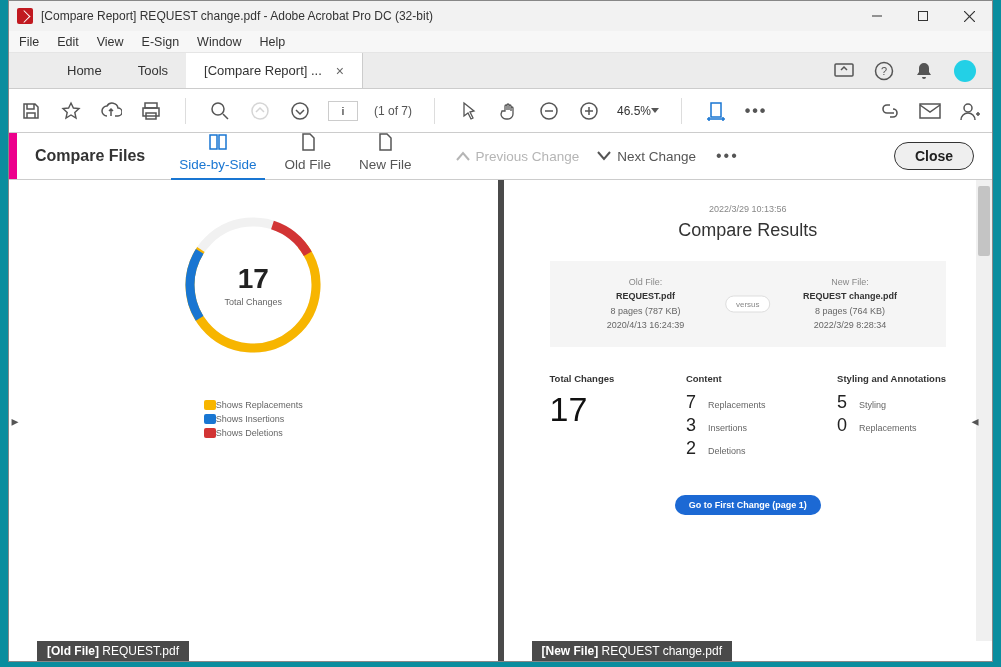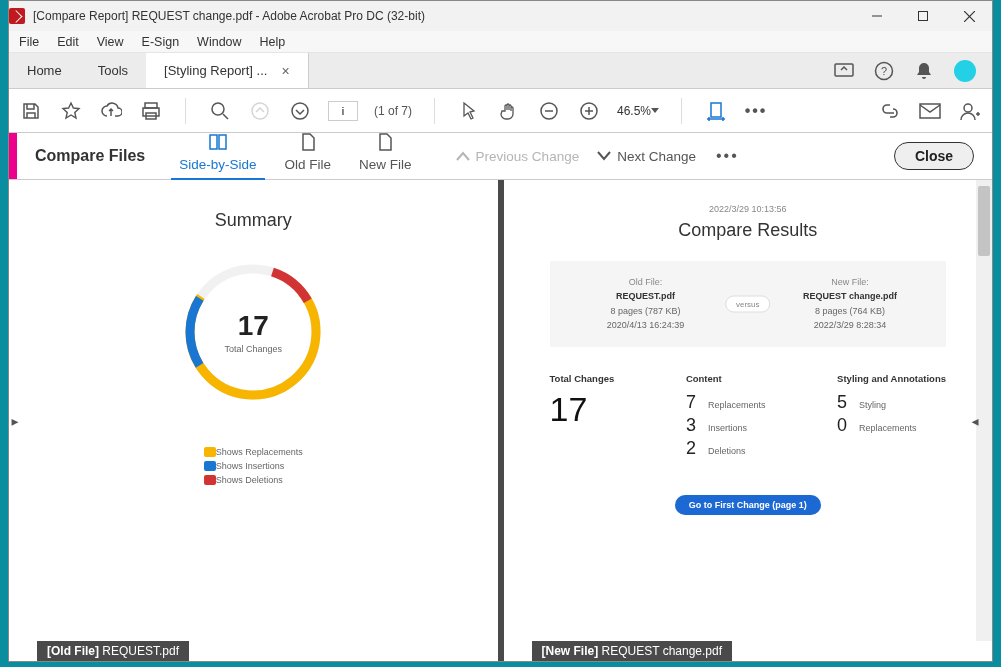--- a/index.html
+++ b/index.html
@@ -1,29 +1,29 @@
 <!DOCTYPE html>
 <html><head>
 <meta charset="utf-8">
 <style>
   * { box-sizing: border-box; margin: 0; padding: 0; font-family: "Segoe UI", Arial, sans-serif; }
   body { width: 1001px; height: 667px; background: #0a8d9e; overflow: hidden; position: relative; }
   .window { position: absolute; left: 8px; top: 0; width: 985px; height: 662px; background: #fff; border: 1px solid #888; display: flex; flex-direction: column; }
   
-  .titlebar { height: 30px; background: #f2f2f2; display: flex; align-items: center; padding-left: 0; font-size: 12px; color: #333; }
+  .titlebar { height: 30px; background: #f2f2f2; display: flex; align-items: center; padding-left: 8px; font-size: 12px; color: #333; }
   .titlebar .app-icon { width: 16px; height: 16px; background: #c11920; border-radius: 2px; display: flex; align-items: center; justify-content: center; color: #fff; font-size: 10px; margin-right: 8px; position: relative; }
   .titlebar .app-icon::after { content: ""; position: absolute; width: 8px; height: 8px; border: 1.5px solid #fff; border-top: none; border-left: none; transform: rotate(-45deg) translate(-1px,-1px); }
   .titlebar .title-text { flex: 1; }
   .win-controls { display: flex; height: 100%; }
   .win-ctrl { width: 46px; display: flex; align-items: center; justify-content: center; font-size: 14px; color: #333; }
   
   .menubar { height: 22px; background: #f7f7f7; display: flex; align-items: center; padding-left: 10px; font-size: 12.5px; color: #333; gap: 18px; border-bottom: 1px solid #e5e5e5; }
   .menubar span { cursor: default; }
   
-  .tabbar { height: 36px; background: #ececec; display: flex; align-items: stretch; border-bottom: 1px solid #ccc; position: relative; }
+  .tabbar { height: 36px; background: #ececec; display: flex; align-items: stretch; border-bottom: 1px solid #ccc; position: relative; padding-left: 40px; }
   .tabbar .tab { padding: 0 18px; display: flex; align-items: center; font-size: 13px; color: #333; position: relative; }
   .tabbar .doc-tab { background: #fff; border-right: 1px solid #ccc; }
   .tabbar .doc-tab .close-x { margin-left: 14px; font-size: 14px; color: #666; }
   .tabbar .right-tools { margin-left: auto; display: flex; align-items: center; gap: 20px; padding-right: 16px; }
   .tabbar .right-tools .ic { width: 20px; height: 20px; display:flex; align-items:center; justify-content:center; color:#555; }
   .avatar-dot { width: 22px; height: 22px; border-radius: 50%; background: #23d0e6; }
   
   .toolbar { height: 44px; background: #fff; border-bottom: 1px solid #ccc; display: flex; align-items: center; padding: 0 10px; gap: 16px; color: #555; }
   .toolbar .tb-ic { width: 24px; height: 24px; display:flex; align-items:center; justify-content:center; font-size:16px; color:#555; }
   .toolbar .sep { width: 1px; height: 26px; background: #ddd; margin: 0 6px; }
@@ -124,21 +124,21 @@
   </div>
 
   <div class="tabbar">
     <div class="tab">
         <span>Home</span>
       </div>
     <div class="tab">
         <span>Tools</span>
       </div>
     <div class="tab doc-tab">
-      <span>[Styling Report] ...</span>
+      <span>[Compare Report] ...</span>
       <span class="close-x">×</span>
     </div>
     <div class="right-tools">
       <span class="ic">
           <svg width="20" height="16" viewBox="0 0 20 16">
             <rect x="1" y="1" width="18" height="12" rx="1" fill="none" stroke="#555" stroke-width="1.5"></rect>
             <path d="M7 7l3-3 3 3" fill="none" stroke="#555" stroke-width="1.5"></path>
           </svg>
         </span>
       <span class="ic">
@@ -304,21 +304,20 @@
     <span class="dots">•••</span>
     <button class="close-pill">Close</button>
   </div>
 
   <div class="content">
     <div class="side-arrow left">▸</div>
 
     <div class="pane">
       <div class="page-area">
         <div class="summary-page">
-          <h2>Summary</h2>
           <div class="donut-wrap">
             <svg viewBox="0 0 100 100">
 
               <circle cx="50" cy="50" r="42" fill="none" stroke="#f1f1f1" stroke-width="6"></circle>
               <circle cx="50" cy="50" r="42" fill="none" stroke="#f7b500" stroke-width="6" stroke-dasharray="186 264" stroke-dashoffset="0" transform="rotate(-40 50 50)"></circle>
 
               <circle cx="50" cy="50" r="42" fill="none" stroke="#1976d2" stroke-width="6" stroke-dasharray="47 264" transform="rotate(148 50 50)"></circle>
 
               <circle cx="50" cy="50" r="42" fill="none" stroke="#d23434" stroke-width="6" stroke-dasharray="31 264" transform="rotate(-72 50 50)"></circle>
             </svg>

